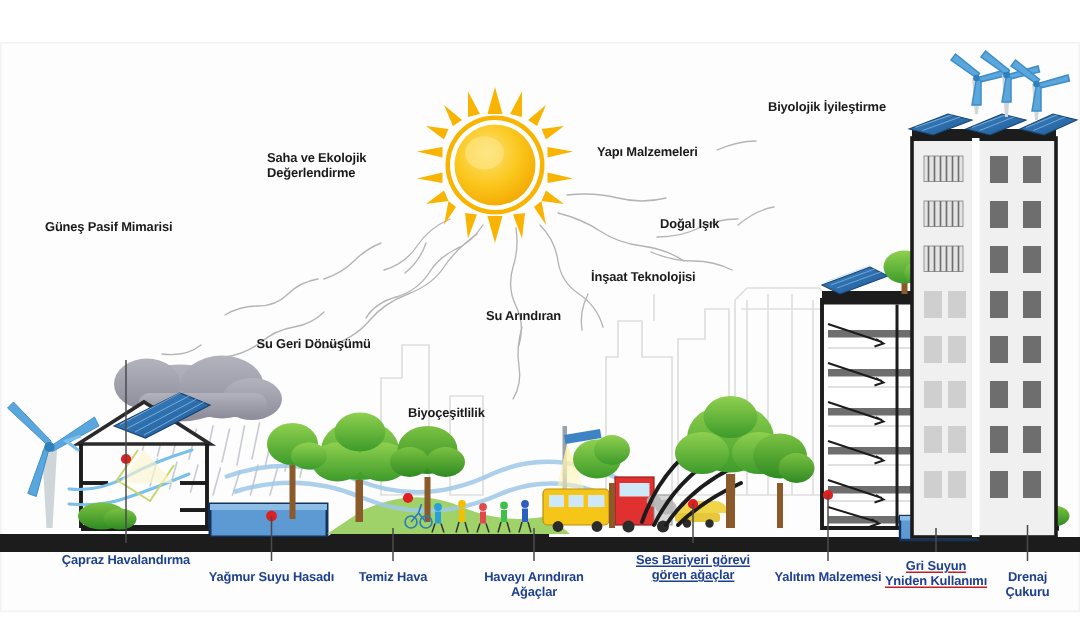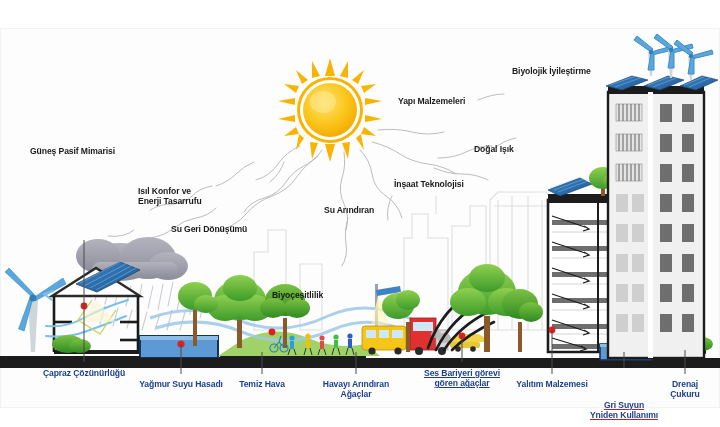--- a/index.html
+++ b/index.html
@@ -509,35 +509,35 @@
       <path d="M262 352 L262 374"></path>
       <path d="M356 352 L356 374"></path>
       <path d="M462 336 L462 362"></path>
       <path d="M552 330 L552 374"></path>
       <path d="M624 352 L624 368"></path>
       <path d="M685 350 L685 374"></path>
     </g>
   </svg>
 
   <div class="lbl lbl-top" style="left:30px;  top:146px;">Güneş Pasif Mimarisi</div>
-  <div class="lbl lbl-top" style="left:138px; top:186px;">Isıl Konfor ve
-Enerji Tasarrufu</div>
   <div class="lbl lbl-top" style="left:155px; top:224px;margin-left:16px;">Su Geri Dönüşümü</div>
+  <div class="lbl lbl-top" style="left:178px; top:100px;">Saha ve Ekolojik
+Değerlendirme</div>
   <div class="lbl lbl-top" style="left:324px; top:205px;">Su Arındıran</div>
   <div class="lbl lbl-top" style="left:398px; top:96px;">Yapı Malzemeleri</div>
-  <div class="lbl lbl-top" style="left:440px; top:144px;margin-left:34px;">Doğal Işık</div>
+  <div class="lbl lbl-top" style="left:440px; top:144px;">Doğal Işık</div>
   <div class="lbl lbl-top" style="left:394px; top:179px;">İnşaat Teknolojisi</div>
   <div class="lbl lbl-top" style="left:512px; top:66px;">Biyolojik İyileştirme</div>
-  <div class="lbl lbl-top" style="left:272px; top:290px;">Biyoçeşitlilik</div>
-
-  <div class="lbl lbl-bot ctr" style="left:84px;  top:368px;">Çapraz Çözünürlüğü</div>
+  <div class="lbl lbl-top" style="left:272px; top:270px;">Biyoçeşitlilik</div>
+
+  <div class="lbl lbl-bot ctr" style="left:84px;  top:368px;">Çapraz Havalandırma</div>
   <div class="lbl lbl-bot ctr" style="left:181px; top:379px;">Yağmur Suyu Hasadı</div>
   <div class="lbl lbl-bot ctr" style="left:262px; top:379px;">Temiz Hava</div>
   <div class="lbl lbl-bot ctr" style="left:356px; top:379px;">Havayı Arındıran
 Ağaçlar</div>
   <div class="lbl lbl-bot ctr" style="left:462px; top:368px;text-decoration:underline;">Ses Bariyeri görevi
 gören ağaçlar</div>
   <div class="lbl lbl-bot ctr" style="left:552px; top:379px;">Yalıtım Malzemesi</div>
-  <div class="lbl lbl-bot ctr u" style="left:624px; top:372px;margin-top:28px;">Gri Suyun
+  <div class="lbl lbl-bot ctr u" style="left:624px; top:372px;">Gri Suyun
 Yniden Kullanımı</div>
   <div class="lbl lbl-bot ctr" style="left:685px; top:379px;">Drenaj Çukuru</div>
 
 </div>
 
 </body></html>

